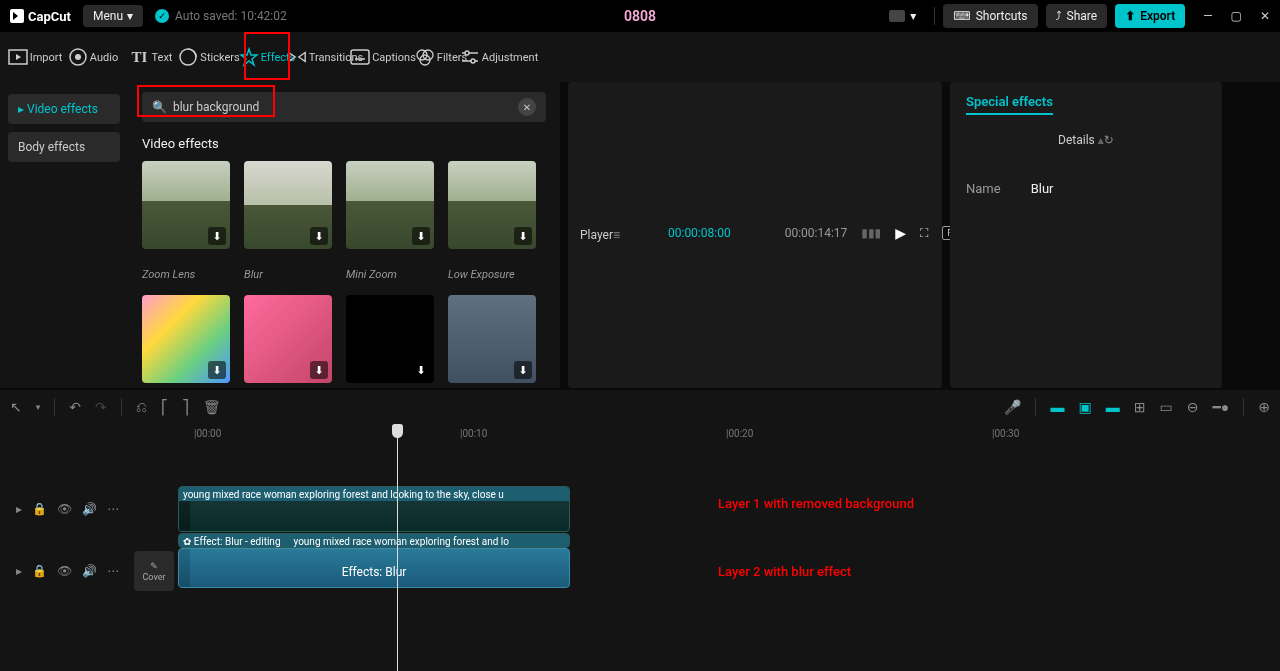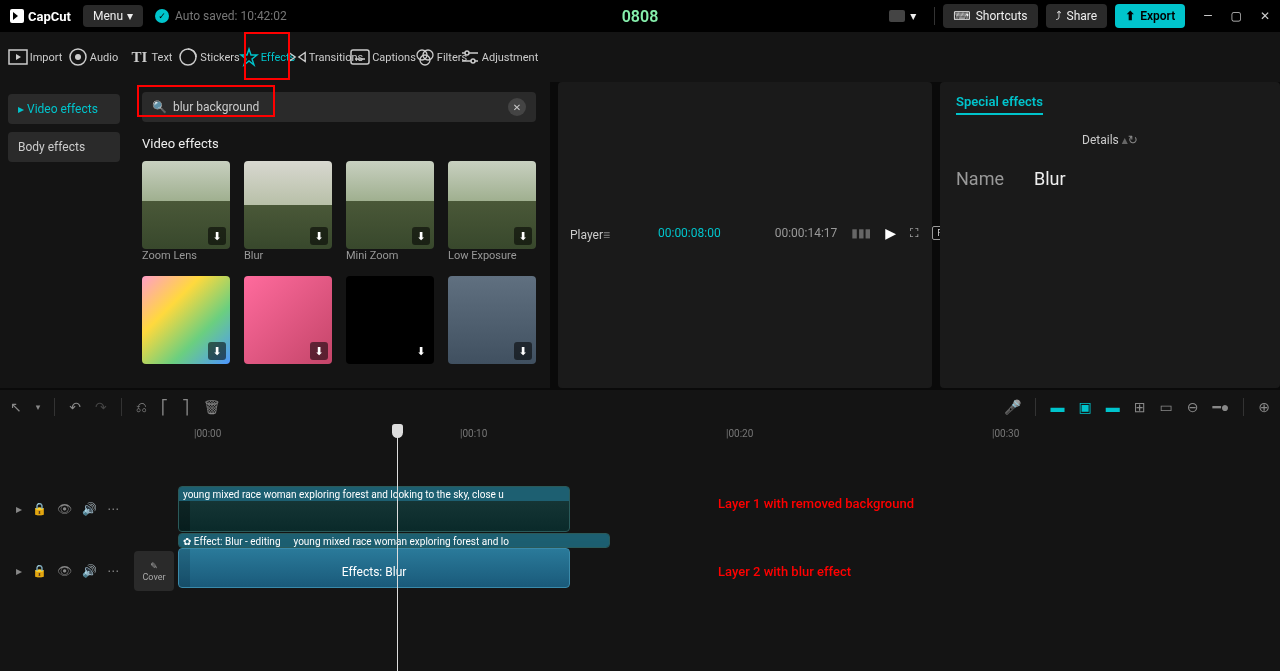--- a/index.html
+++ b/index.html
@@ -4,21 +4,21 @@
 <style>
 * { margin:0; padding:0; box-sizing:border-box; font-family:-apple-system,BlinkMacSystemFont,"Segoe UI",Roboto,sans-serif; }
 body { background:#0a0a0a; color:#ccc; font-size:12px; width:1280px; height:671px; overflow:hidden; position:relative; }
 .topbar { height:32px; background:#000; display:flex; align-items:center; padding:0 10px; gap:12px; }
 .logo { display:flex; align-items:center; gap:4px; font-weight:bold; color:#fff; font-size:13px; }
 .logo-icon { width:14px; height:14px; background:#fff; border-radius:2px; position:relative; }
 .logo-icon::before { content:""; position:absolute; left:3px; top:3px; width:0; height:0; border-left:5px solid #000; border-top:4px solid transparent; border-bottom:4px solid transparent; }
 .menu-btn { background:#2a2a2a; padding:4px 10px; border-radius:4px; display:flex; align-items:center; gap:4px; cursor:pointer; color:#eee; }
 .auto-saved { display:flex; align-items:center; gap:6px; color:#777; font-size:12px; }
 .check-circle { width:14px; height:14px; border-radius:50%; background:#00c4cc; display:flex; align-items:center; justify-content:center; color:#000; font-size:9px; }
-.projname { position:absolute; left:50%; transform:translateX(-50%); color:#86efac; font-weight:600; font-size:16px; }
+.projname { position:absolute; left:50%; transform:translateX(-50%); color:#f9a8d4; font-weight:600; font-size:14px; }
 .topbar-right { margin-left:auto; display:flex; align-items:center; gap:8px; }
 .tb-btn { background:#2a2a2a; padding:5px 10px; border-radius:4px; display:flex; align-items:center; gap:5px; cursor:pointer; color:#eee; font-size:12px; }
 .tb-btn.accent { background:#00c4cc; color:#000; font-weight:600; }
 .tb-icon { width:16px; height:12px; background:#444; border-radius:2px; }
 .win-ctrl { display:flex; gap:18px; margin-left:10px; color:#ccc; }
 .win-ctrl span { cursor:pointer; }
 
 .toolbar { height:50px; background:#141414; display:flex; align-items:center; padding:0 6px; }
 .tool { width:58px; height:50px; display:flex; flex-direction:row; align-items:center; justify-content:center; gap:2px; cursor:pointer; color:#ccc; font-size:11px; }
 .tool.active { color:#00c4cc; }
@@ -38,44 +38,44 @@
 .section-title { color:#eee; font-size:13px; margin-bottom:10px; }
 .eff-grid { display:flex; flex-wrap:wrap; gap:14px; }
 .eff-item { width:88px; }
 .eff-thumb { width:88px; height:88px; border-radius:4px; background:linear-gradient(180deg,#c8d0c0 0%,#a0b090 45%,#4a5838 45%,#38482c 100%); position:relative; cursor:pointer; }
 .eff-thumb.blur { filter:blur(0); background:linear-gradient(180deg,#d8d8d0 0%,#b8c0a8 50%,#4a5838 50%,#38482c 100%); }
 .eff-thumb.dark { background:#000; }
 .eff-thumb.person1 { background:linear-gradient(135deg,#ff9ec7,#ffd93d,#6bcf7f,#4d96ff); }
 .eff-thumb.person2 { background:linear-gradient(135deg,#ff6b9d,#c44569); }
 .eff-thumb.glitch { background:linear-gradient(180deg,#607080,#405060); }
 .dl-icon { position:absolute; right:4px; bottom:4px; width:18px; height:18px; background:rgba(0,0,0,0.55); border-radius:3px; display:flex; align-items:center; justify-content:center; color:#fff; font-size:11px; }
-.eff-label { color:#999; font-size:11px; margin-top:0; }
+.eff-label { color:#999; font-size:11px; margin-top:19px;font-style:italic; }
 
 .player-panel { width:374px; background:#1a1a1a; margin-left:8px; border-radius:4px; display:flex; flex-direction:row; }
 .player-head { display:flex; align-items:center; justify-content:space-between; padding:8px 12px; color:#ccc; font-size:12px; }
 .hamb { color:#888; cursor:pointer; }
 .player-video { flex:1; margin:0 12px 8px 12px; border-radius:2px; background:radial-gradient(circle at 50% 40%,#3a3830 0%,#8a9478 20%,#b0b898 55%,#98a080 100%); position:relative; overflow:hidden; }
 .person-sil { position:absolute; left:50%; top:48%; transform:translate(-50%,-50%); width:140px; height:180px; }
 .head { width:50px; height:60px; background:#d4b896; border-radius:50% 50% 45% 45%; position:absolute; left:50px; top:0; }
 .hair { width:70px; height:50px; background:#3a2818; border-radius:50% 50% 20% 60%; position:absolute; left:30px; top:-5px; transform:rotate(-10deg); }
 .torso { width:110px; height:120px; background:#1a1a1a; border-radius:20px 30px 10px 10px; position:absolute; left:15px; top:55px; }
 .player-controls { display:flex; align-items:center; padding:8px 12px 12px 12px; gap:14px; }
 .tc { font-size:12px; }
 .tc.cur { color:#00c4cc; }
 .tc.dur { color:#999;padding-left:40px; }
 .pc-right { margin-left:auto; display:flex; gap:14px; align-items:center; color:#ccc; }
 .play-btn { color:#fff; cursor:pointer; font-size:14px; }
 .ratio-badge { border:1px solid #999; padding:1px 4px; font-size:9px; border-radius:2px; }
 
-.inspector { width:340px; background:#1a1a1a; margin-left:8px; border-radius:4px; padding:12px 16px; }
+.inspector { width:272px; background:#1a1a1a; margin-left:8px; border-radius:4px; padding:12px 16px; }
 .insp-title { color:#00c4cc; font-size:13px; font-weight:600; border-bottom:2px solid #00c4cc; display:inline-block; padding-bottom:4px; }
 .insp-row { margin-top:18px; display:flex; align-items:center; justify-content:center; }
 .insp-label { color:#ccc; font-size:12px; }
 .refresh { color:#888; cursor:pointer; }
-.kv { display:flex; gap:30px; margin-top:21px; font-size:18px; }
+.kv { display:flex; gap:30px; margin-top:34px; font-size:13px; }
 .kv .k { color:#999; }
 .kv .v { color:#eee; }
 
 .timeline-toolbar { height:34px; background:#141414; display:flex; align-items:center; padding:0 10px; gap:14px; margin-top:2px; }
 .tt-left, .tt-right { display:flex; align-items:center; gap:14px; }
 .tt-right { margin-left:auto; }
 .tt-icon { color:#888; cursor:pointer; font-size:14px; }
 .tt-icon.accent { color:#00c4cc; }
 .tt-sep { width:1px; height:18px; background:#333; }
 
@@ -392,21 +392,21 @@
         <span>👁</span>
         <span>🔊</span>
         <span>⋯</span>
       </div>
       <div class="cover-btn">
         <span>✎</span>
         <span>Cover</span>
       </div>
       <div style="width:0px"></div>
       <div style="position:relative;width:392px;height:46px">
-        <div class="clip video" style="width:432px;position:absolute;top:-15px;height:15px">
+        <div class="clip video" style="width:392px;position:absolute;top:-15px;height:15px">
           <div class="clip-header" style="height:15px">
             <span>✿ Effect: Blur - editing</span>&nbsp;&nbsp;<span>young mixed race woman exploring forest and lo</span>
           </div>
         </div>
         <div class="clip effect" style="width:392px;height:40px">
           <div class="clip-frames" style="padding-top:0;opacity:0.5">
               <div class="frame"></div>
               <div class="frame"></div>
               <div class="frame"></div>
               <div class="frame"></div>

